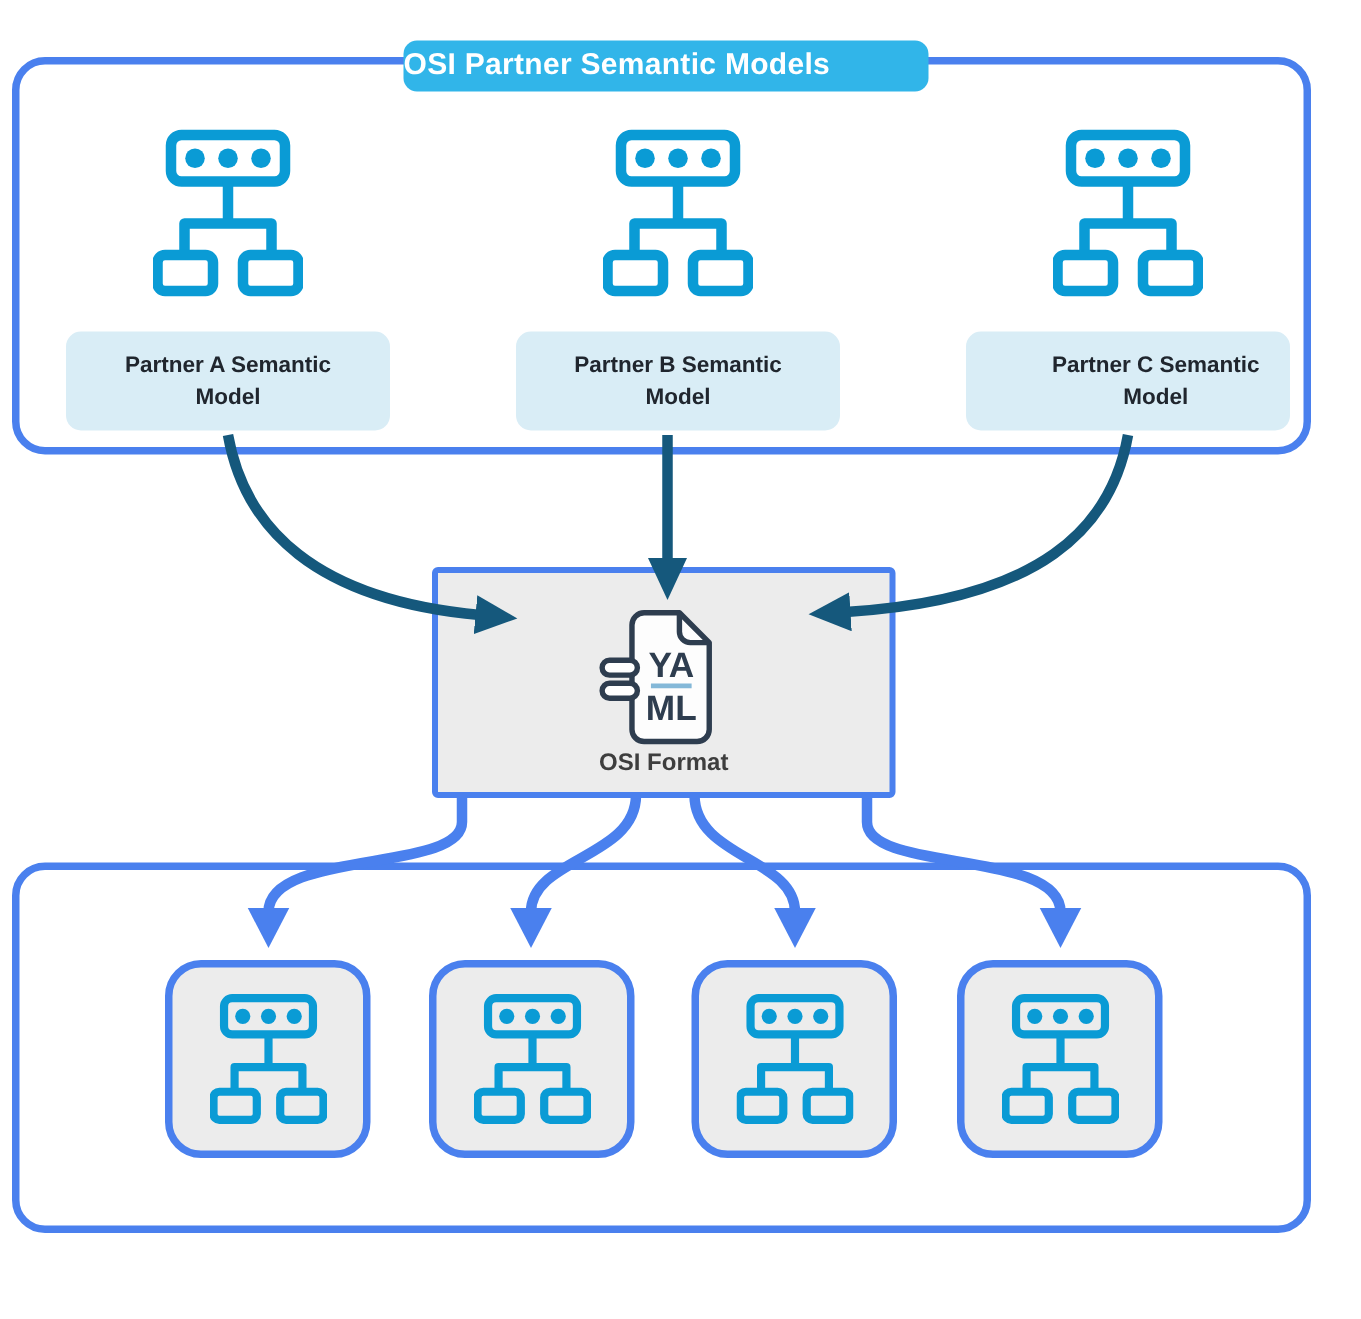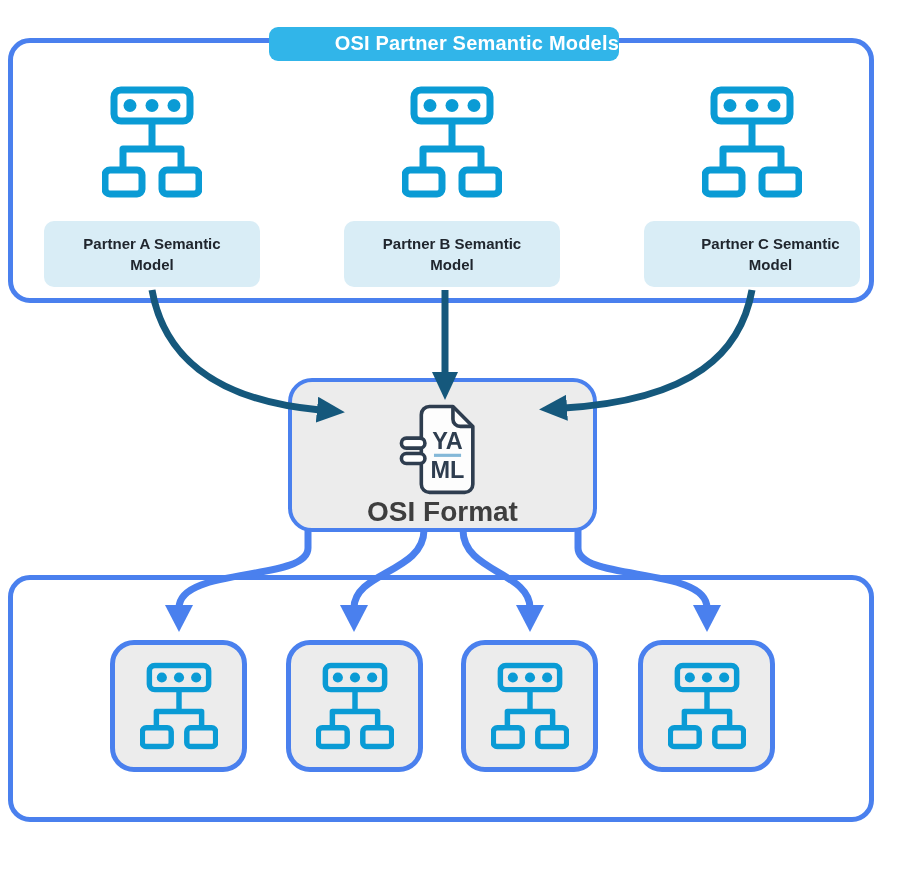--- a/index.html
+++ b/index.html
@@ -18,41 +18,41 @@
   *{margin:0;padding:0;box-sizing:border-box;}
   html,body{background:#ffffff;}
   body{font-family:"Liberation Sans","DejaVu Sans",sans-serif;}
   .canvas{position:relative;width:907px;height:879px;background:#ffffff;overflow:hidden;}
 
   .container{position:absolute;border:5px solid var(--container-border);border-radius:22px;background:#ffffff;}
   .top-container{left:8px;top:38px;width:866px;height:265px;}
   .bottom-container{left:8px;top:575px;width:866px;height:247px;}
 
   .badge{position:absolute;background:var(--badge-bg);color:var(--badge-text);
-    font-size:20px;font-weight:bold;text-align:right;padding:5px 0 6px 16px;
+    font-size:20px;font-weight:bold;text-align:left;padding:5px 0 6px 0;
     border-radius:9px;z-index:5;letter-spacing:.2px;}
   .top-badge{left:269px;top:27px;width:350px;}
   .bottom-badge{left:287px;top:806px;width:350px;}
 
   .org-icon{position:absolute;color:var(--icon-stroke);}
   .partner-icon{top:86px;width:100px;height:112px;}
   .icon-a{left:102px;} .icon-b{left:402px;} .icon-c{left:702px;}
 
   .partner-label{position:absolute;top:221px;width:216px;height:66px;
     background:var(--label-bg);border-radius:10px;display:flex;align-items:center;
     justify-content:center;text-align:center;font-size:15px;line-height:21px;
     font-weight:bold;color:var(--text-dark);z-index:2;}
   .label-a{left:44px;} .label-b{left:344px;} .label-c{left:644px;padding-left:37px;}
   .partner-label span{max-width:170px;display:inline-block;}
 
   .osi-box{position:absolute;left:288px;top:378px;width:309px;height:154px;
-    background:var(--box-bg);border:4px solid var(--container-border);border-radius:24px;
+    background:var(--box-bg);border:4px solid var(--container-border);border-radius:4px;
     display:flex;flex-direction:column;align-items:center;justify-content:flex-start;
     padding-top:20px;z-index:2;}
-  .osi-label{font-size:28px;font-weight:bold;color:var(--center-label-color);margin-top:0px;}
+  .osi-label{font-size:16px;font-weight:bold;color:var(--center-label-color);margin-top:0px;}
 
   .model-box{position:absolute;top:640px;width:137px;height:132px;background:var(--box-bg);
     border:5px solid var(--container-border);border-radius:24px;display:flex;
     align-items:center;justify-content:center;z-index:2;}
   .mbox-1{left:110px;} .mbox-2{left:286px;} .mbox-3{left:461px;} .mbox-4{left:638px;}
   .model-box .org-icon{position:static;width:78px;height:88px;}
 
   .overlay{position:absolute;left:0;top:0;width:907px;height:879px;z-index:4;pointer-events:none;}
   .teal-stroke{stroke:var(--arrow-teal);stroke-width:7;fill:none;}
   .blue-stroke{stroke:var(--container-border);stroke-width:7;fill:none;}

